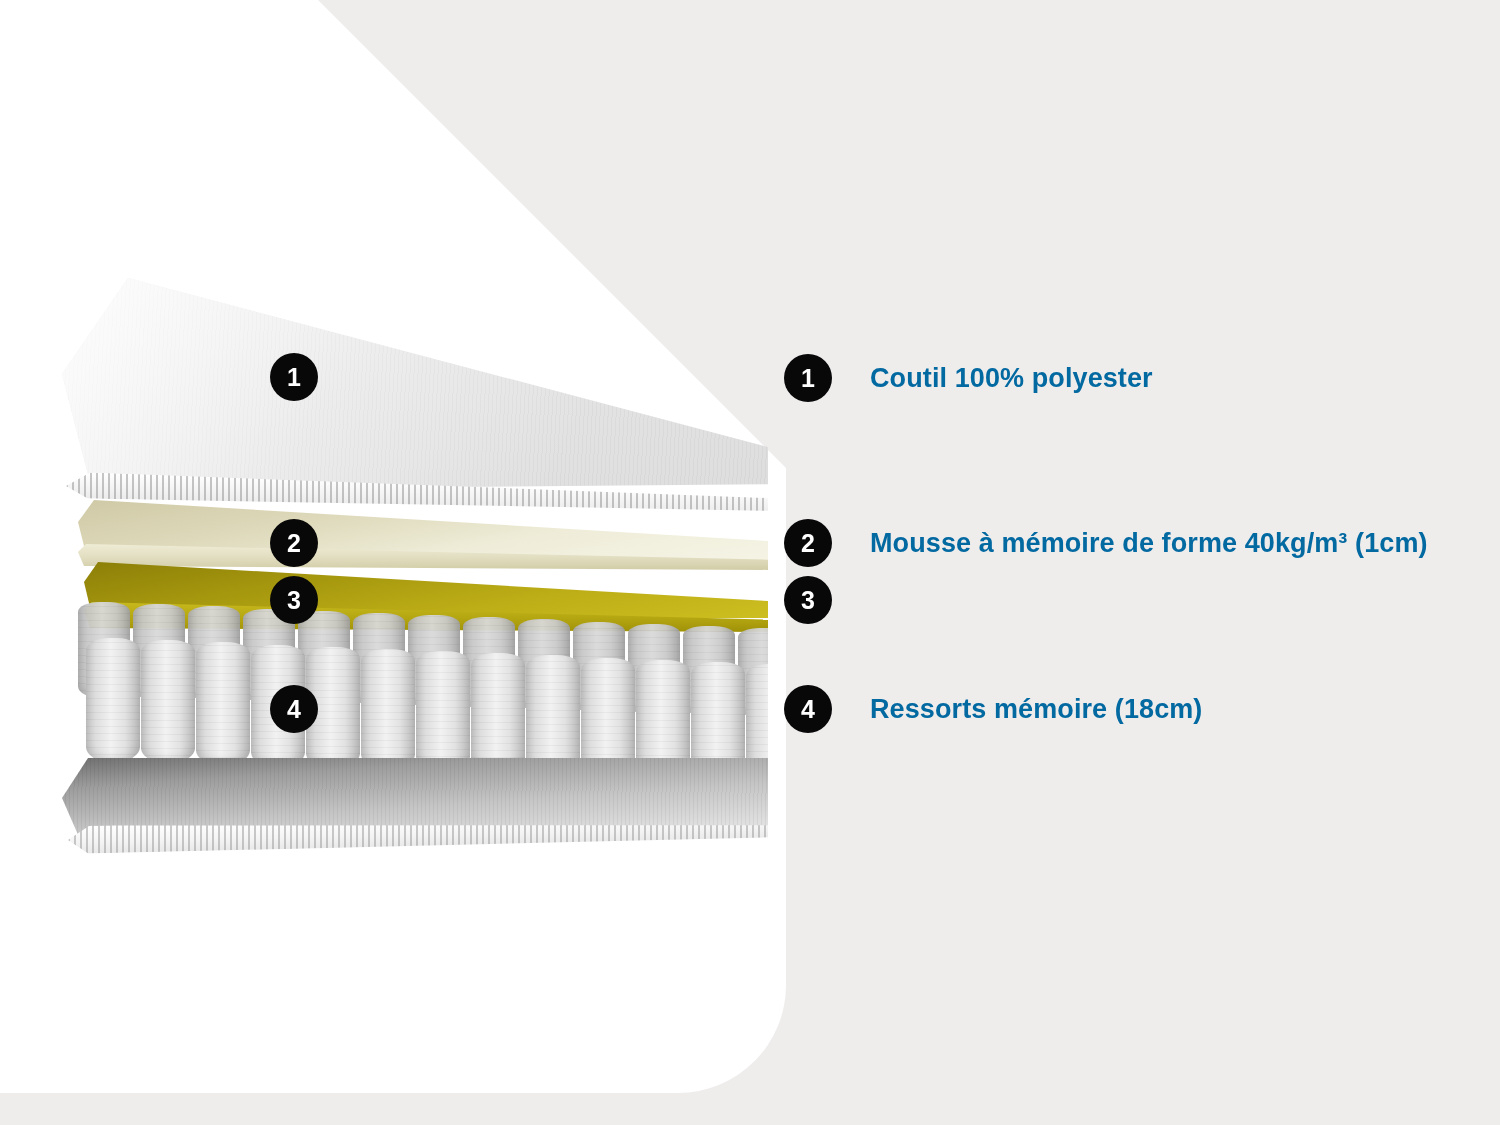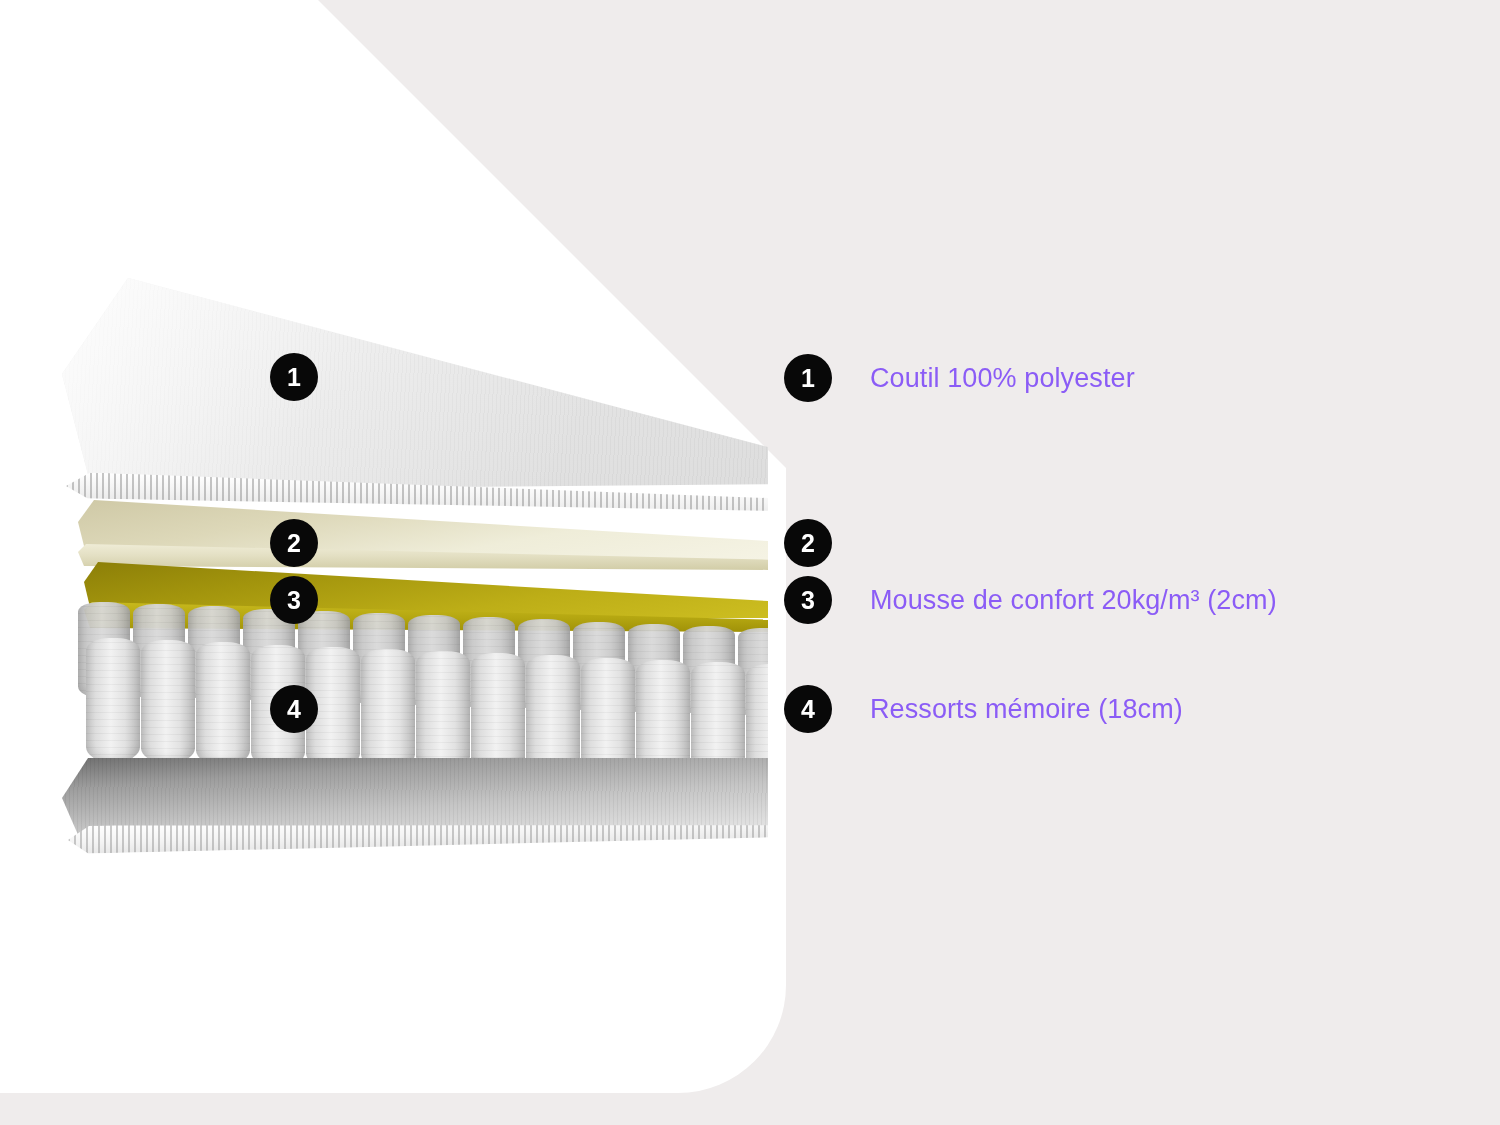--- a/index.html
+++ b/index.html
@@ -260,22 +260,22 @@
     gap: 38px;
     white-space: nowrap;
   }
   .legend-row .badge {
     position: relative;
     flex: 0 0 auto;
   }
   .legend-text {
     font-family: "Liberation Sans", sans-serif;
     font-size: 27px;
-    font-weight: 400;
-    color: #8b5cf6;
+    font-weight: 700;
+    color: #0369a1;
     letter-spacing: 0.1px;
   }
 </style>
 </head>
 <body>
 
 <div id="stage">
 
   <div class="white-panel"></div>
 
@@ -346,25 +346,25 @@
 
   <div class="legend">
 
     <div class="legend-row" style="top:354px;">
       <div class="badge">1</div>
       <div class="legend-text">Coutil 100% polyester</div>
     </div>
 
     <div class="legend-row" style="top:519px;">
       <div class="badge">2</div>
+      <div class="legend-text">Mousse à mémoire de forme 40kg/m³ (1cm)</div>
     </div>
 
     <div class="legend-row" style="top:576px;">
       <div class="badge">3</div>
-      <div class="legend-text">Mousse de confort 20kg/m³ (2cm)</div>
     </div>
 
     <div class="legend-row" style="top:685px;">
       <div class="badge">4</div>
       <div class="legend-text">Ressorts mémoire (18cm)</div>
     </div>
 
   </div>
 
 </div>

